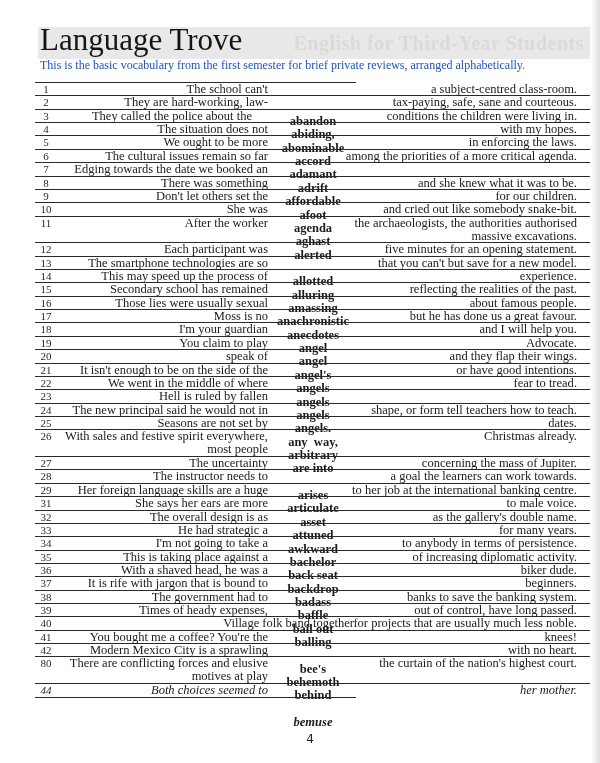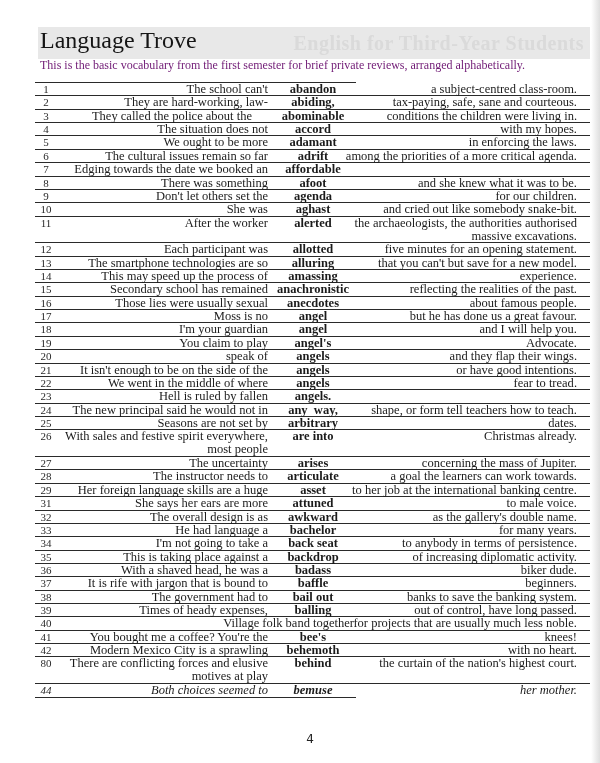--- a/index.html
+++ b/index.html
@@ -14,26 +14,26 @@
     }
     .banner {
       position:absolute; left:38px; top:27px; width:552px; height:32px;
       background:#e8e8e8;
     }
     .ghost {
       position:absolute; right:6px; top:5px; font-size:20px; font-weight:bold;
       color:#dadada; white-space:nowrap; letter-spacing:0.5px;
     }
     .title {
-      position:absolute; left:40px; top:22px; font-size:24px; line-height:36px;
+      position:absolute; left:40px; top:22px; font-size:31px; line-height:36px;
       color:#151515; white-space:nowrap;
     }
     .subtitle {
       position:absolute; left:40px; top:58px; font-size:12px; line-height:14px;
-      white-space:nowrap; color:#701a75;
+      white-space:nowrap; color:#1d4ed8;
     }
     .top-rule {
       position:absolute; left:35px; top:82px; width:321px; height:0;
       border-top:1px solid #2a2a2a;
     }
     .table {
       position:absolute; left:35px; top:83px; width:555px;
     }
     .row {
       position:relative; height:13.37px; box-sizing:border-box;
@@ -45,21 +45,21 @@
       content:''; position:absolute; left:0; bottom:0; width:321px;
       border-bottom:1px solid #2a2a2a;
     }
     .cell {
       position:absolute; top:0; white-space:pre; font-size:12.5px; line-height:13px;
     }
     .num { left:0; width:22px; text-align:center; font-size:11px; color:#2a2a2a; }
     .left { left:27px; width:206px; text-align:right; }
     .left.al { left:34px; text-align:center; }
     .left.merged { width:292px; }
-    .mid { left:236px; width:84px; text-align:center; font-weight:bold; }
+    .mid { left:236px; width:84px; text-align:center; font-weight:bold;margin-top:32px; }
     .right { left:306px; width:236px; text-align:right; }
     .b { font-weight:normal; }
     .page-number {
       position:absolute; left:300px; top:732px; width:20px; text-align:center;
       font-family:"DejaVu Sans", sans-serif; font-size:12px; color:#222;
     }
   </style>
 </head>
 <body>
 
@@ -255,21 +255,21 @@
       <div class="cell right"><span>to male voice.</span></div>
     </div>
     <div class="row">
       <div class="cell num">32</div>
       <div class="cell left"><span>The overall design is as</span></div>
       <div class="cell mid"><span>awkward</span></div>
       <div class="cell right"><span>as the gallery's double name.</span></div>
     </div>
     <div class="row">
       <div class="cell num">33</div>
-      <div class="cell left"><span>He had language a</span></div>
+      <div class="cell left"><span>He had strategic a</span></div>
       <div class="cell mid"><span>bachelor</span></div>
       <div class="cell right"><span>for many years.</span></div>
     </div>
     <div class="row">
       <div class="cell num">34</div>
       <div class="cell left"><span>I'm not going to </span><span class="b">take a</span></div>
       <div class="cell mid"><span>back seat</span></div>
       <div class="cell right"><span class="b">to</span><span> anybody in terms of persistence.</span></div>
     </div>
     <div class="row">

